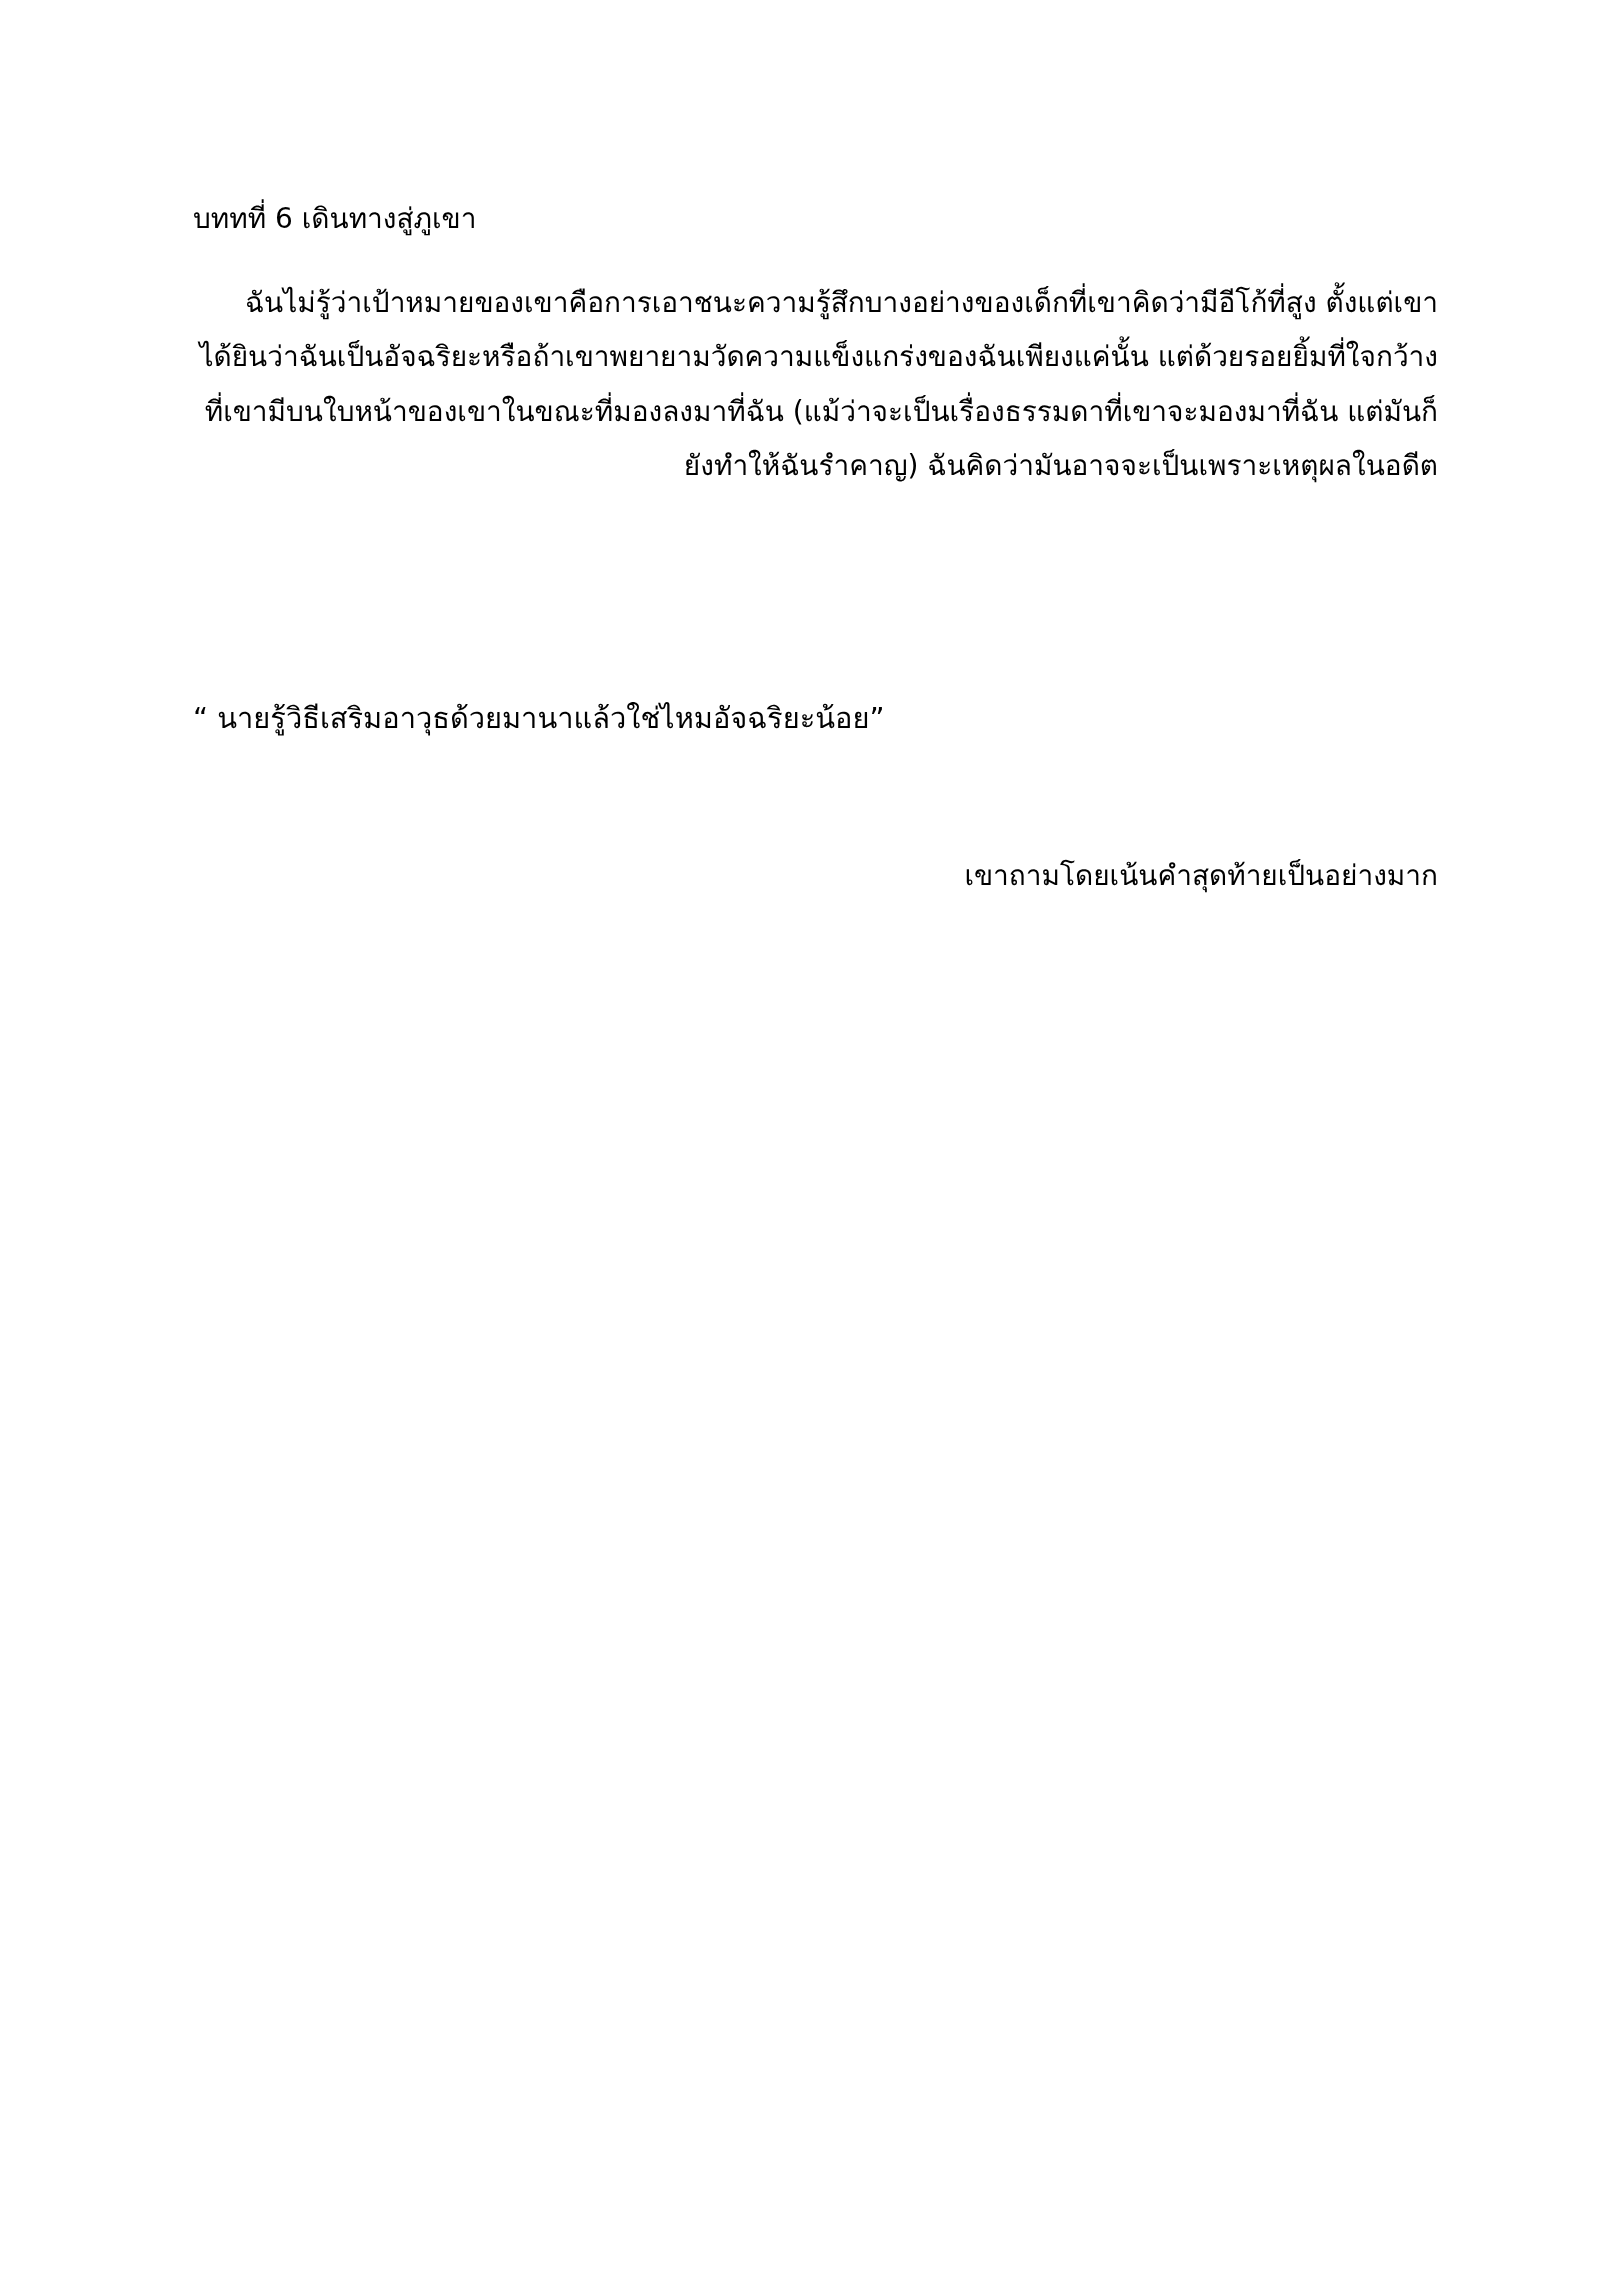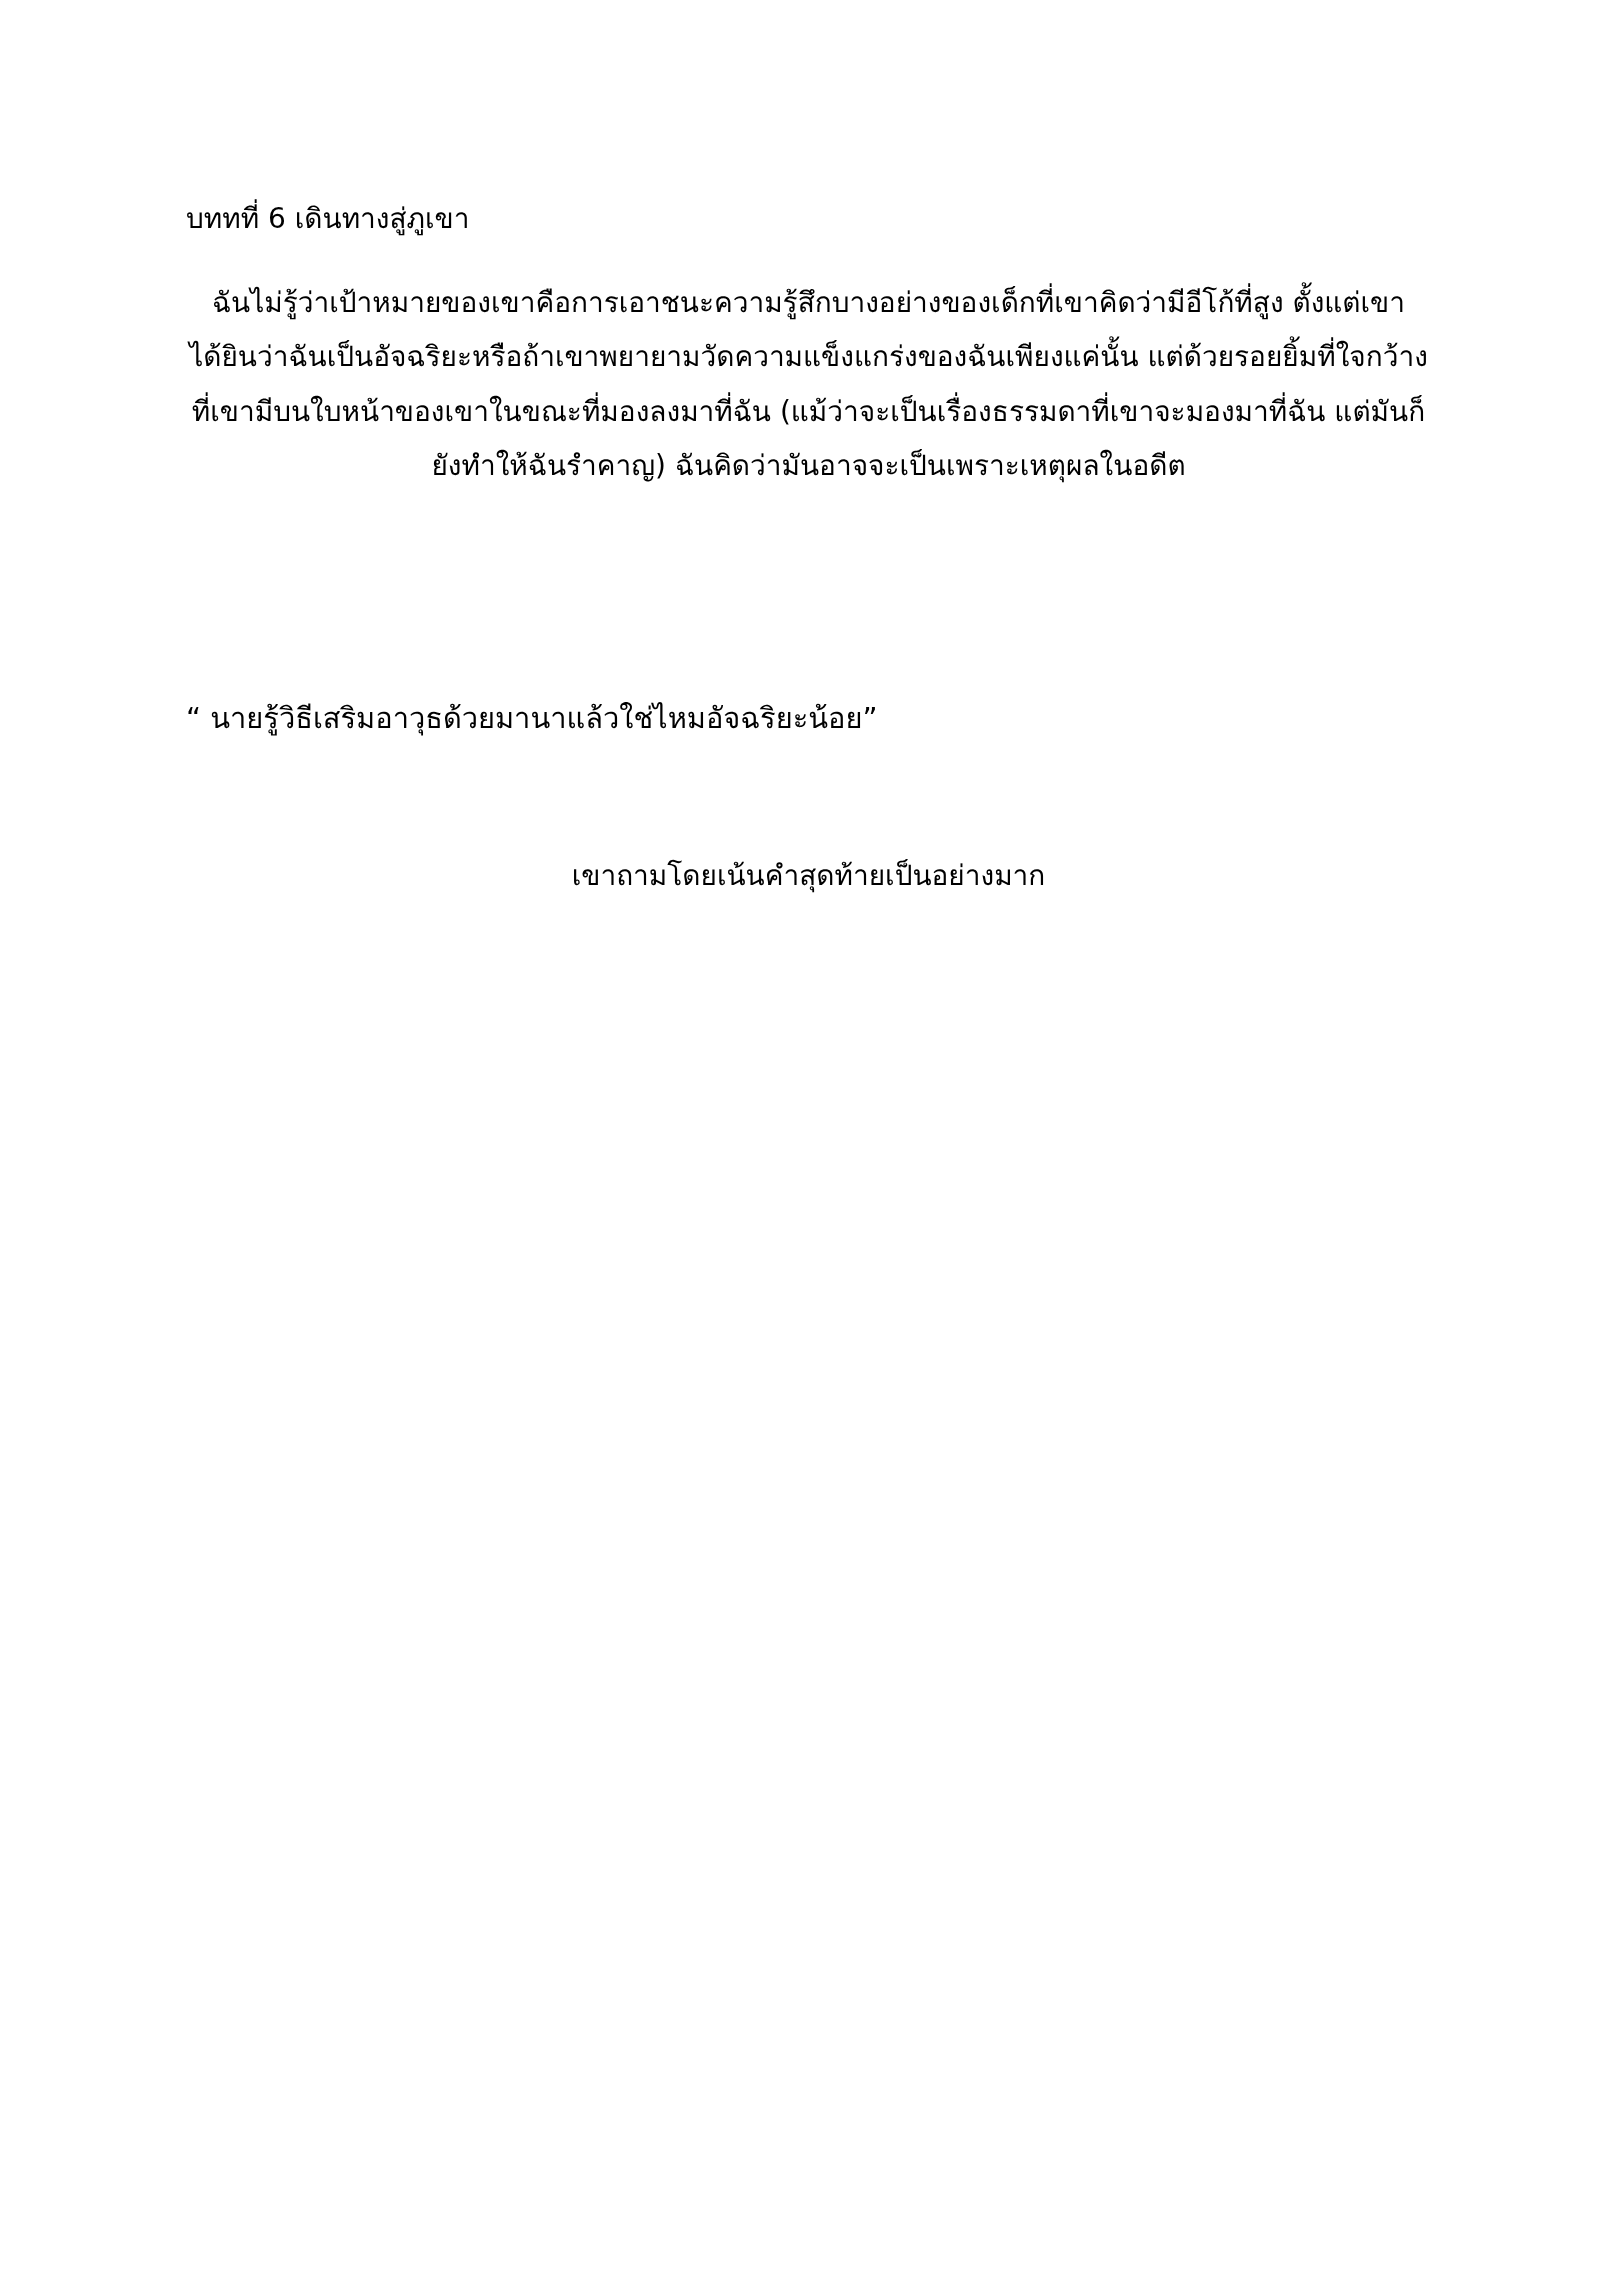--- a/index.html
+++ b/index.html
@@ -14,31 +14,31 @@
     height: 2293px;
     background: #ffffff;
     margin: 0 auto;
     overflow: hidden;
     font-family: "DejaVu Sans", "Liberation Sans", sans-serif;
     color: #000000;
   }
 
   .content {
     position: absolute;
-    left: 186px;
+    left: 193px;
     top: 192px;
     width: 1245px;
   }
 
   .para {
     font-size: 28px;
     line-height: 1.95;
     color: #000000;
     margin: 0 0 0 0;
-    text-align: center;
+    text-align: right;
     white-space: pre-wrap;
     word-break: break-word;
   }
 
   .heading {
     font-size: 28px;
     line-height: 1.95;
     margin: 0;
     color: #000000;
   }

